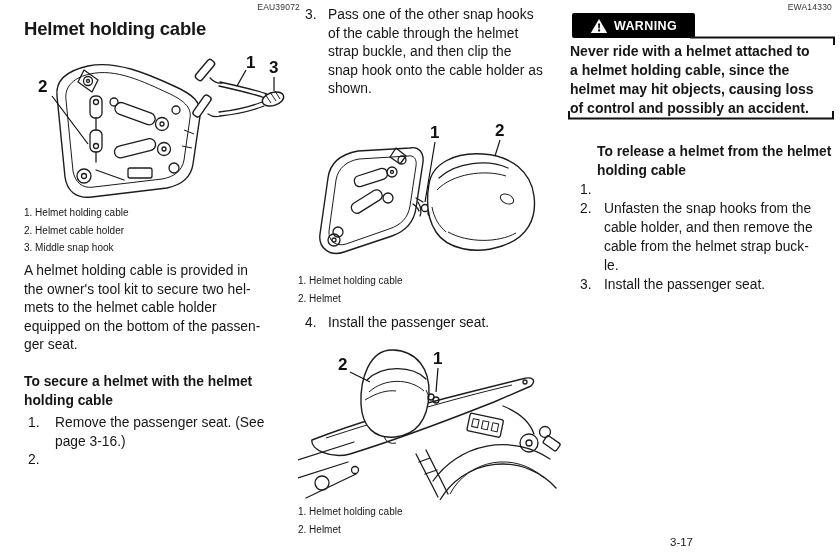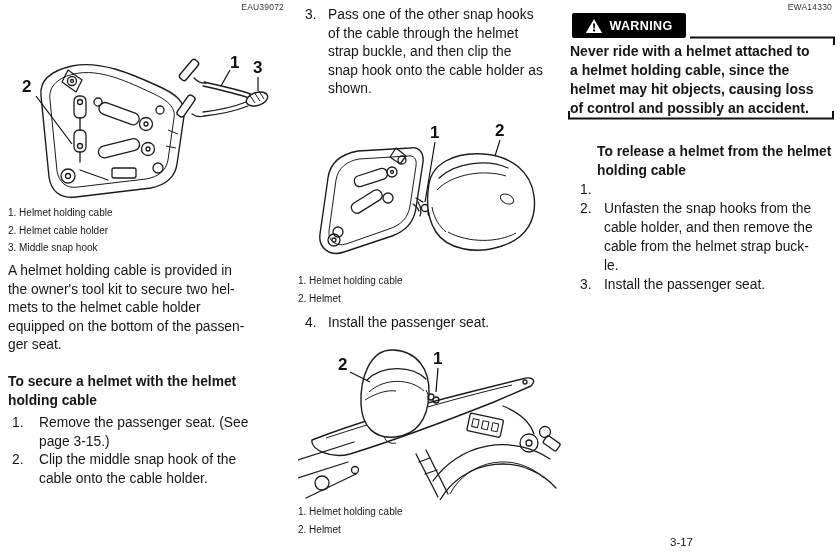--- a/index.html
+++ b/index.html
@@ -2,21 +2,21 @@
 <html><head>
 <meta charset="utf-8">
 <style>
   html,body { margin:0; padding:0; }
   body {
     width:840px; height:560px; position:relative; overflow:hidden;
     background:#ffffff; color:#161616;
     font-family:"Liberation Sans", sans-serif;
   }
   .col { position:absolute; top:0; height:560px; }
-  #col-left  { left:8px;   width:278px; }
+  #col-left  { left:24px;   width:278px; }
   #col-mid   { left:298px; width:268px; }
   #col-right { left:568px; width:266px;text-decoration:underline; }
 
   .ref-code { position:absolute; top:2px; right:2px; font-size:8.5px; color:#333; letter-spacing:.2px; }
 
   .page-title { position:absolute; top:6px; left:0; font-size:18.5px; font-weight:bold; letter-spacing:-0.2px; }
 
   .figure { position:absolute; left:0; }
   .figure svg { display:block; }
   .ink  { stroke:#1c1c1c; fill:none; stroke-width:1.3; stroke-linejoin:round; stroke-linecap:round; }
@@ -39,39 +39,40 @@
   #col-left .steps { padding-left:4px; }
   #col-left .step-num { width:27px; }
   #col-mid .steps { padding-left:7px; }
   #col-mid .step-num { width:23px; }
   #col-right .steps { padding-left:12px; }
   #col-right .step-num { width:24px; }
   #col-right .step-num, #col-right .step-text { line-height:19px; }
 
   .warn-row { position:absolute; top:13px; left:4px; height:25px; }
   .warn-box {
-    width:114px; height:25px; background:#000; border-radius:2px;
+    width:123px; height:25px; background:#000; border-radius:2px;
     display:flex; align-items:center; justify-content:center; gap:6px;
   }
   .warn-label { color:#fff; font-weight:bold; font-size:12.5px; letter-spacing:.4px; }
   .warn-rule-top { position:absolute; top:36px; left:122px; }
   .warn-text { position:absolute; top:42px; left:2px; width:264px;
     font-size:14px; font-weight:bold; line-height:19px; white-space:pre-line; }
   .warn-rule-bottom { position:absolute; top:110px; left:0; }
 
   #release-heading { position:absolute; top:142px; left:2px; }
   #release-steps   { top:180px; }
 
   .page-number { position:absolute; left:670px; top:536px; width:60px; text-align:left; font-size:11.5px; }
 </style>
 </head>
 <body>
 
 <div class="col" id="col-left">
   <div class="ref-code">EAU39072</div>
+  <h1 class="page-title">Helmet holding cable</h1>
 
   <div class="figure" style="top:50px;">
     <svg width="278" height="154" viewBox="0 0 278 154">
 
       <path class="ink-fill" d="M64 16 C 92 10 124 24 150 36 C 168 44 178 52 176 66 L 169 114 C 167 128 157 135 143 138 L 68 147 C 52 149 43 141 41 127 L 33 46 C 31 28 46 20 64 16 Z"></path>
       <path class="ink-thin" d="M66 24 C 92 18 120 32 144 43 C 159 50 168 57 166 68 L 160 110 C 158 121 150 127 138 129 L 70 137 C 58 139 51 132 49 121 L 42 50 C 40 35 52 27 66 24 Z"></path>
       <path class="ink" d="M60 20 L74 30 L68 42 L54 32 Z"></path>
       <circle class="ink" cx="64" cy="31" r="4.5"></circle>
         <circle class="ink" cx="64" cy="31" r="1.5"></circle>
       <rect class="ink" x="66" y="46" width="12" height="22" rx="5"></rect>
@@ -136,26 +137,24 @@
 equipped on the bottom of the passen-
 ger seat.</div>
 
   <div class="bold-head" style="position:absolute; top:372px; left:0; width:278px;">To secure a helmet with the helmet
 holding cable</div>
 
   <div class="steps" style="top:414px;">
     <div class="step">
       <span class="step-num">1.</span>
       <span class="step-text">Remove the passenger seat. (See
-page 3-15.)</span>
+page 3-16.)</span>
     </div>
     <div class="step">
       <span class="step-num">2.</span>
-      <span class="step-text">Clip the middle snap hook of the
-cable onto the cable holder.</span>
     </div>
   </div>
 </div>
 
 <div class="col" id="col-mid">
   <div class="steps" style="top:6px;">
     <div class="step">
       <span class="step-num">3.</span>
       <span class="step-text">Pass one of the other snap hooks
 of the cable through the helmet

